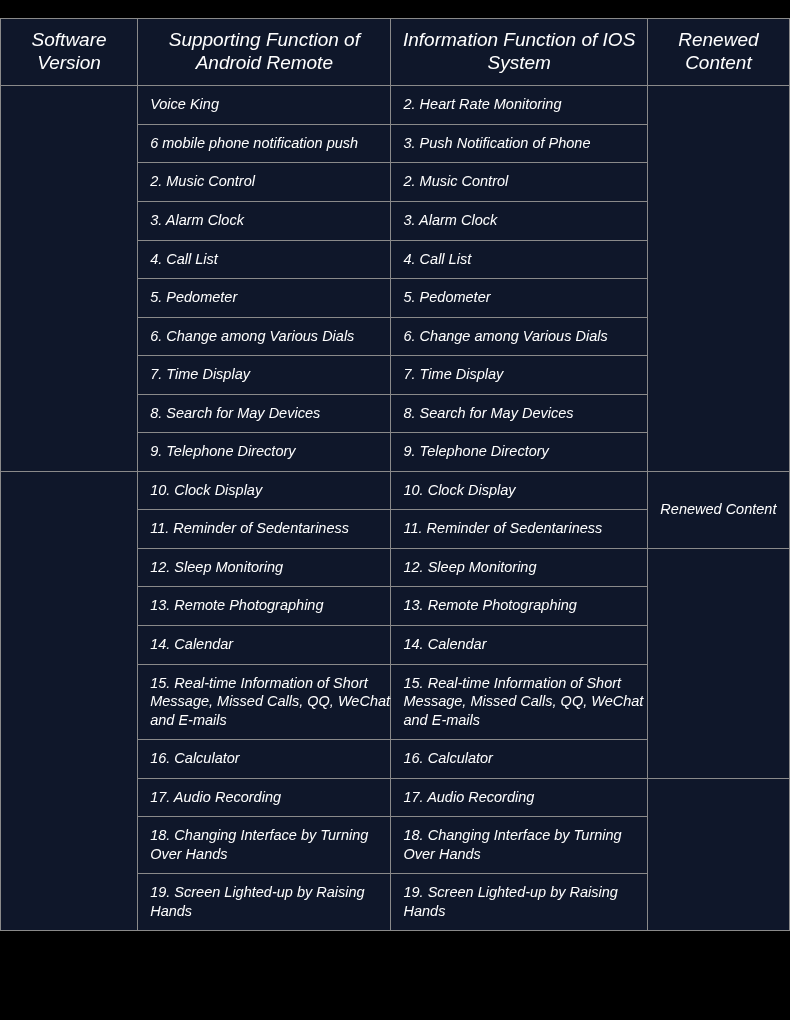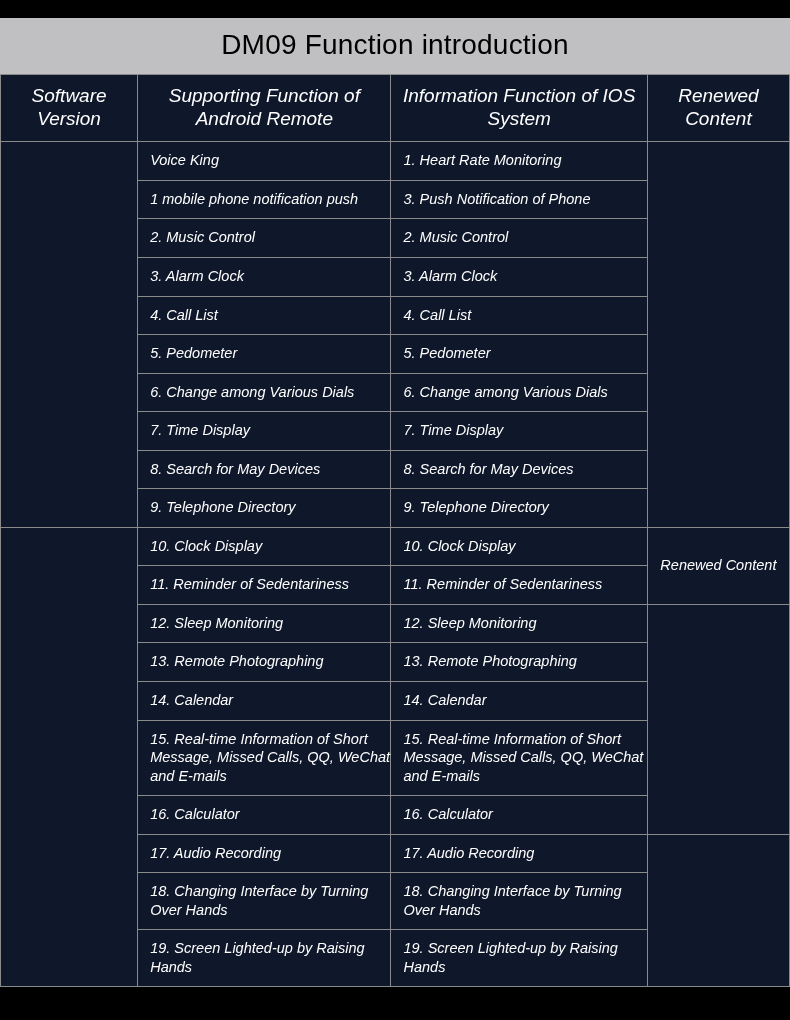--- a/index.html
+++ b/index.html
@@ -74,46 +74,45 @@
   .col-and { width: 253px; }
   .col-ios { width: 256px; }
   .col-new { width: 142px; }
 </style>
 </head>
 <body>
 
 <div class="page">
   <div class="sheet">
 
-    <div class="title-bar">DM09 Function introduction</div>
 
     <table class="fn">
       <colgroup>
         <col class="col-ver">
         <col class="col-and">
         <col class="col-ios">
         <col class="col-new">
       </colgroup>
       <thead>
         <tr>
           <th>Software Version</th>
           <th>Supporting Function of Android Remote</th>
           <th>Information Function of IOS System</th>
           <th>Renewed Content</th>
         </tr>
       </thead>
       <tbody>
         <tr>
           <td class="blank" rowspan="10"></td>
           <td>Voice King</td>
-          <td>1. Heart Rate Monitoring</td>
+          <td>2. Heart Rate Monitoring</td>
           <td class="blank" rowspan="10"></td>
         </tr>
         <tr>
-          <td>1 mobile phone notification push</td>
+          <td>6 mobile phone notification push</td>
           <td>3. Push Notification of Phone</td>
         </tr>
         <tr>
           <td>2. Music Control</td>
           <td>2. Music Control</td>
         </tr>
         <tr>
           <td>3. Alarm Clock</td>
           <td>3. Alarm Clock</td>
         </tr>

